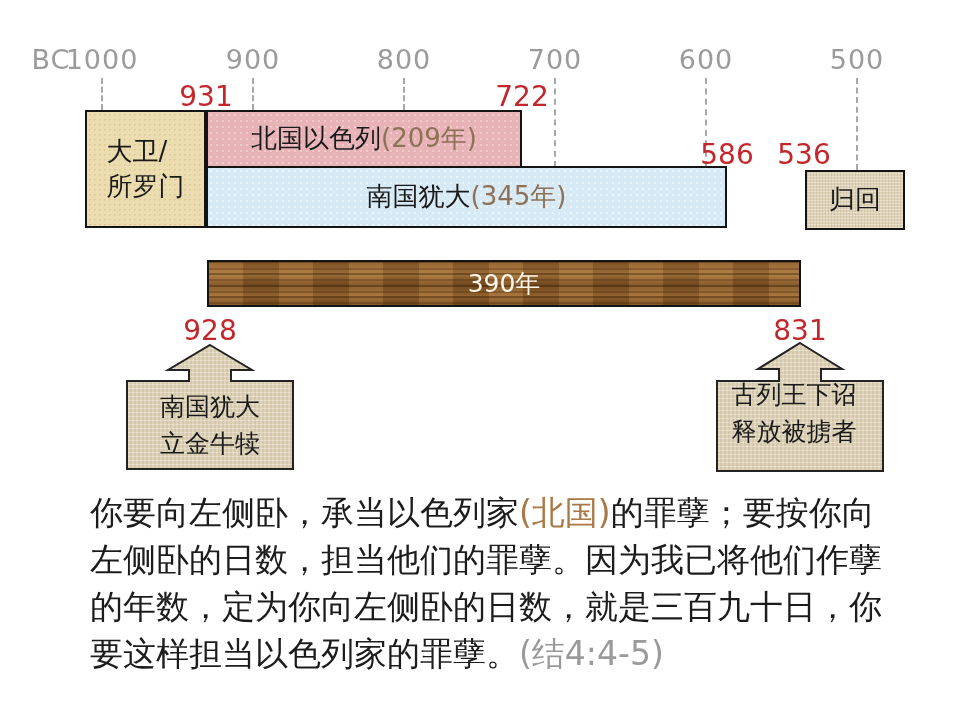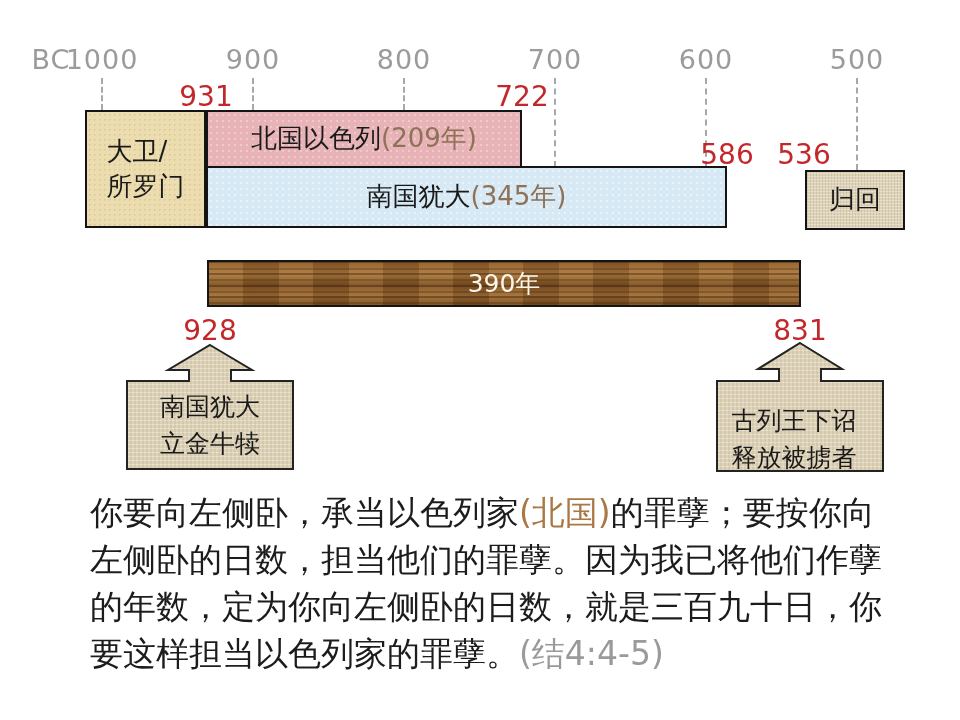--- a/index.html
+++ b/index.html
@@ -142,21 +142,21 @@
 <svg class="abs" style="left:715px;top:341px;" width="170" height="132">
   <defs>
     <pattern id="canvasR" width="4" height="4" patternUnits="userSpaceOnUse">
       <rect width="4" height="4" fill="#ded3b8"></rect>
       <path d="M0 1.5 H4" stroke="rgba(255,255,255,0.35)" stroke-width="1"></path>
       <path d="M2 0 V4" stroke="rgba(130,110,70,0.20)" stroke-width="1"></path>
     </pattern>
   </defs>
   <path d="M85,2 L127,28 L106,28 L106,40 L168,40 L168,130 L2,130 L2,40 L64,40 L64,28 L43,28 Z" fill="url(#canvasR)" stroke="#232323" stroke-width="2" stroke-linejoin="miter"></path>
 </svg>
-<div class="abs callout-text" style="left:717px;top:402px;width:154px;">
+<div class="abs callout-text" style="left:717px;top:376px;width:154px;">
   <div>古列王下诏</div>
   <div>释放被掳者</div>
 </div>
 
 <div class="abs verse" style="left:90px;top:489px;width:800px;">
   <div class="vline">
     <span class="vb">你要向左侧卧，承当以色列家</span><span class="v-brown">(北国)</span><span class="vb">的罪孽；要按你向</span>
   </div>
   <div class="vline vb">左侧卧的日数，担当他们的罪孽。因为我已将他们作孽</div>
   <div class="vline vb">的年数，定为你向左侧卧的日数，就是三百九十日，你</div>

